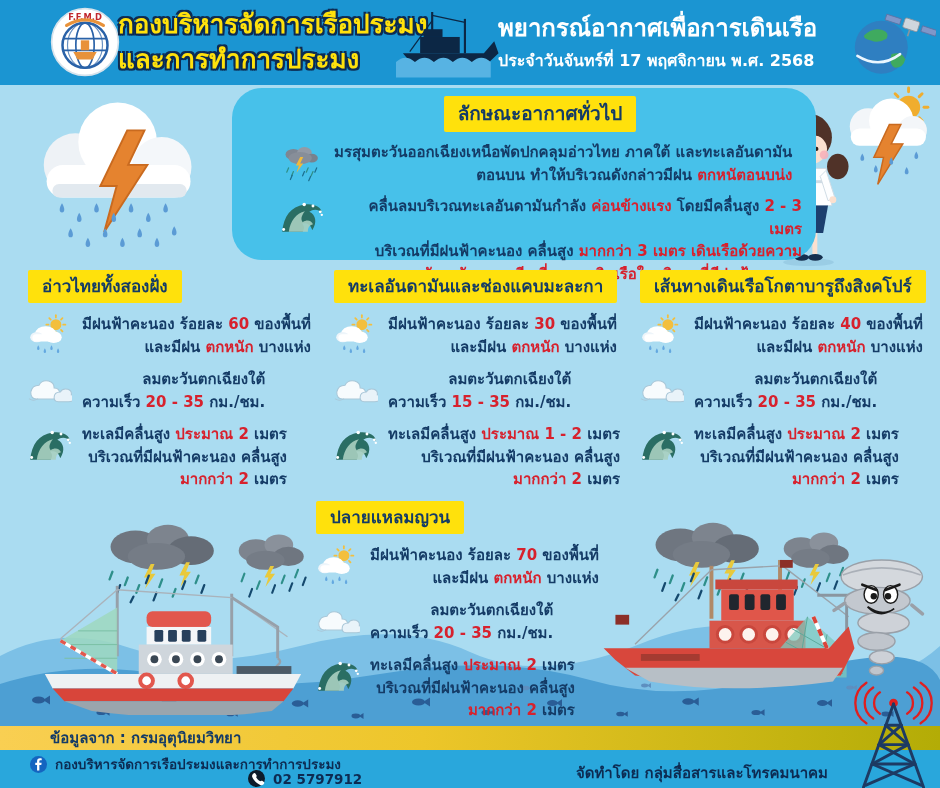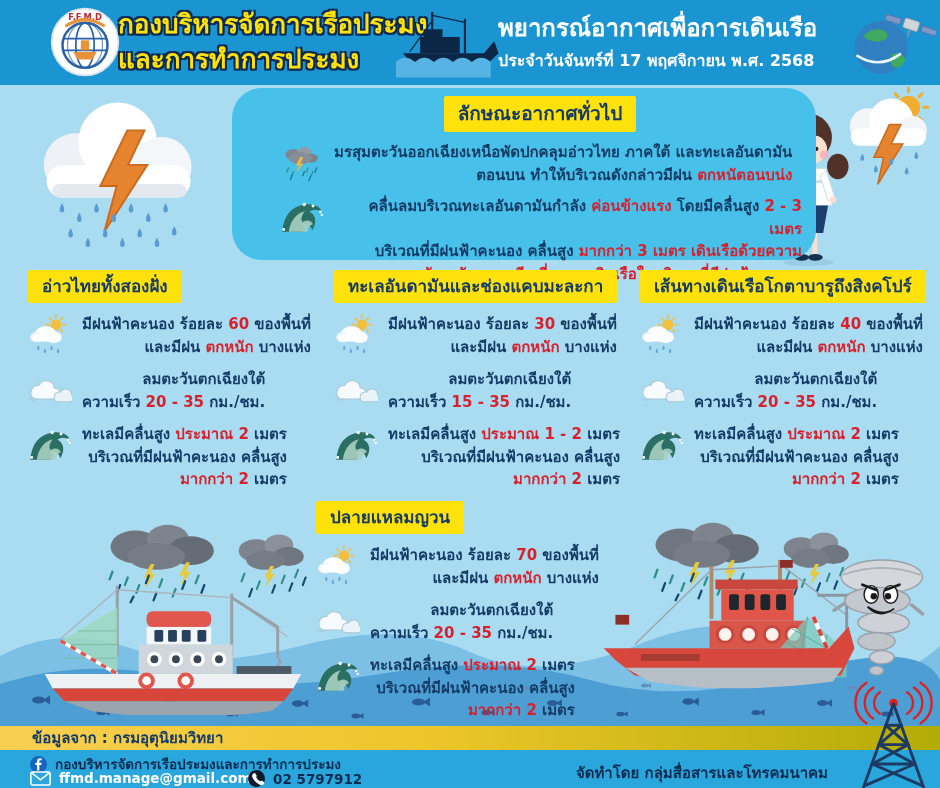--- a/index.html
+++ b/index.html
@@ -34,21 +34,21 @@
   .region .bullet{margin:10px 0 0 0;}
   .r1{left:28px;top:270px;width:300px;}
   .r2{left:334px;top:270px;width:306px;}
   .r3{left:640px;top:270px;width:296px;}
   .r4{left:316px;top:472px;width:306px;margin-top:29px;}
   
   .abs{position:absolute;}
   
   .band-yellow{position:absolute;left:0;top:726px;width:940px;height:24px;z-index:4;
     background:linear-gradient(90deg,#f9cf52 0%,#edc62a 45%,#b3ac06 100%);
-    display:flex;align-items:center;padding-left:32px;font-size:15px;font-weight:700;color:var(--text_navy);}
+    display:flex;align-items:center;padding-left:50px;font-size:15px;font-weight:700;color:var(--text_navy);}
   .footer{position:absolute;left:0;top:750px;width:940px;height:38px;background:var(--footer_blue);z-index:4;}
   .f-row1{position:absolute;left:30px;top:3px;display:flex;align-items:center;gap:8px;
     font-size:13.5px;font-weight:700;color:#0d2b52;}
   .f-row2{position:absolute;left:30px;top:20px;display:flex;align-items:center;gap:8px;
     font-size:13.5px;font-weight:700;color:#fff;}
   .f-phone{position:absolute;left:248px;top:20px;display:flex;align-items:center;gap:8px;
     font-size:13.5px;font-weight:700;color:#0d2b52;}
   .f-by{position:absolute;right:112px;top:11px;font-size:15px;font-weight:700;color:#0d2b52;}
 </style>
 </head>
@@ -566,27 +566,20 @@
   </div>
 
   <div class="footer">
     <div class="f-row1">
       <svg width="17" height="17" viewBox="0 0 20 20">
         <circle cx="10" cy="10" r="10" fill="#1465c0"></circle>
         <path d="M11 17 L11 10.5 L13.3 10.5 L13.7 8 L11 8 L11 6.4 C11 5.5 11.4 5 12.4 5 L13.8 5 L13.8 2.8 C13.3 2.7 12.4 2.6 11.7 2.6 C9.6 2.6 8.3 3.8 8.3 6.1 L8.3 8 L6.2 8 L6.2 10.5 L8.3 10.5 L8.3 17 Z" fill="#ffffff"></path>
       </svg>
       <span>กองบริหารจัดการเรือประมงและการทำการประมง</span>
     </div>
-    <div class="f-row2">
-      <svg width="21" height="15" viewBox="0 0 24 17">
-        <rect x="1" y="1" width="22" height="15" rx="2" fill="none" stroke="#ffffff" stroke-width="1.8"></rect>
-        <polyline points="2,2 12,10 22,2" fill="none" stroke="#ffffff" stroke-width="1.8"></polyline>
-      </svg>
-      <span>ffmd.manage@gmail.com</span>
-    </div>
     <div class="f-phone">
       <svg width="17" height="17" viewBox="0 0 36 36">
         <circle cx="18" cy="18" r="18" fill="#0d1b2a"></circle>
         <path d="M11 8 c2 -2 4 -2 5 0 l2 3 c1 2 0 3 -1 4 c2 4 5 7 9 9 c1 -1 2 -2 4 -1 l3 2 c2 1 2 3 0 5 c-2 2 -5 3 -8 1 c-7 -3 -13 -9 -16 -16 c-1 -3 0 -5 2 -7 z" fill="#ffffff"></path>
       </svg>
       <span>02 5797912</span>
     </div>
     <div class="f-by">จัดทำโดย กลุ่มสื่อสารและโทรคมนาคม</div>
   </div>
 

